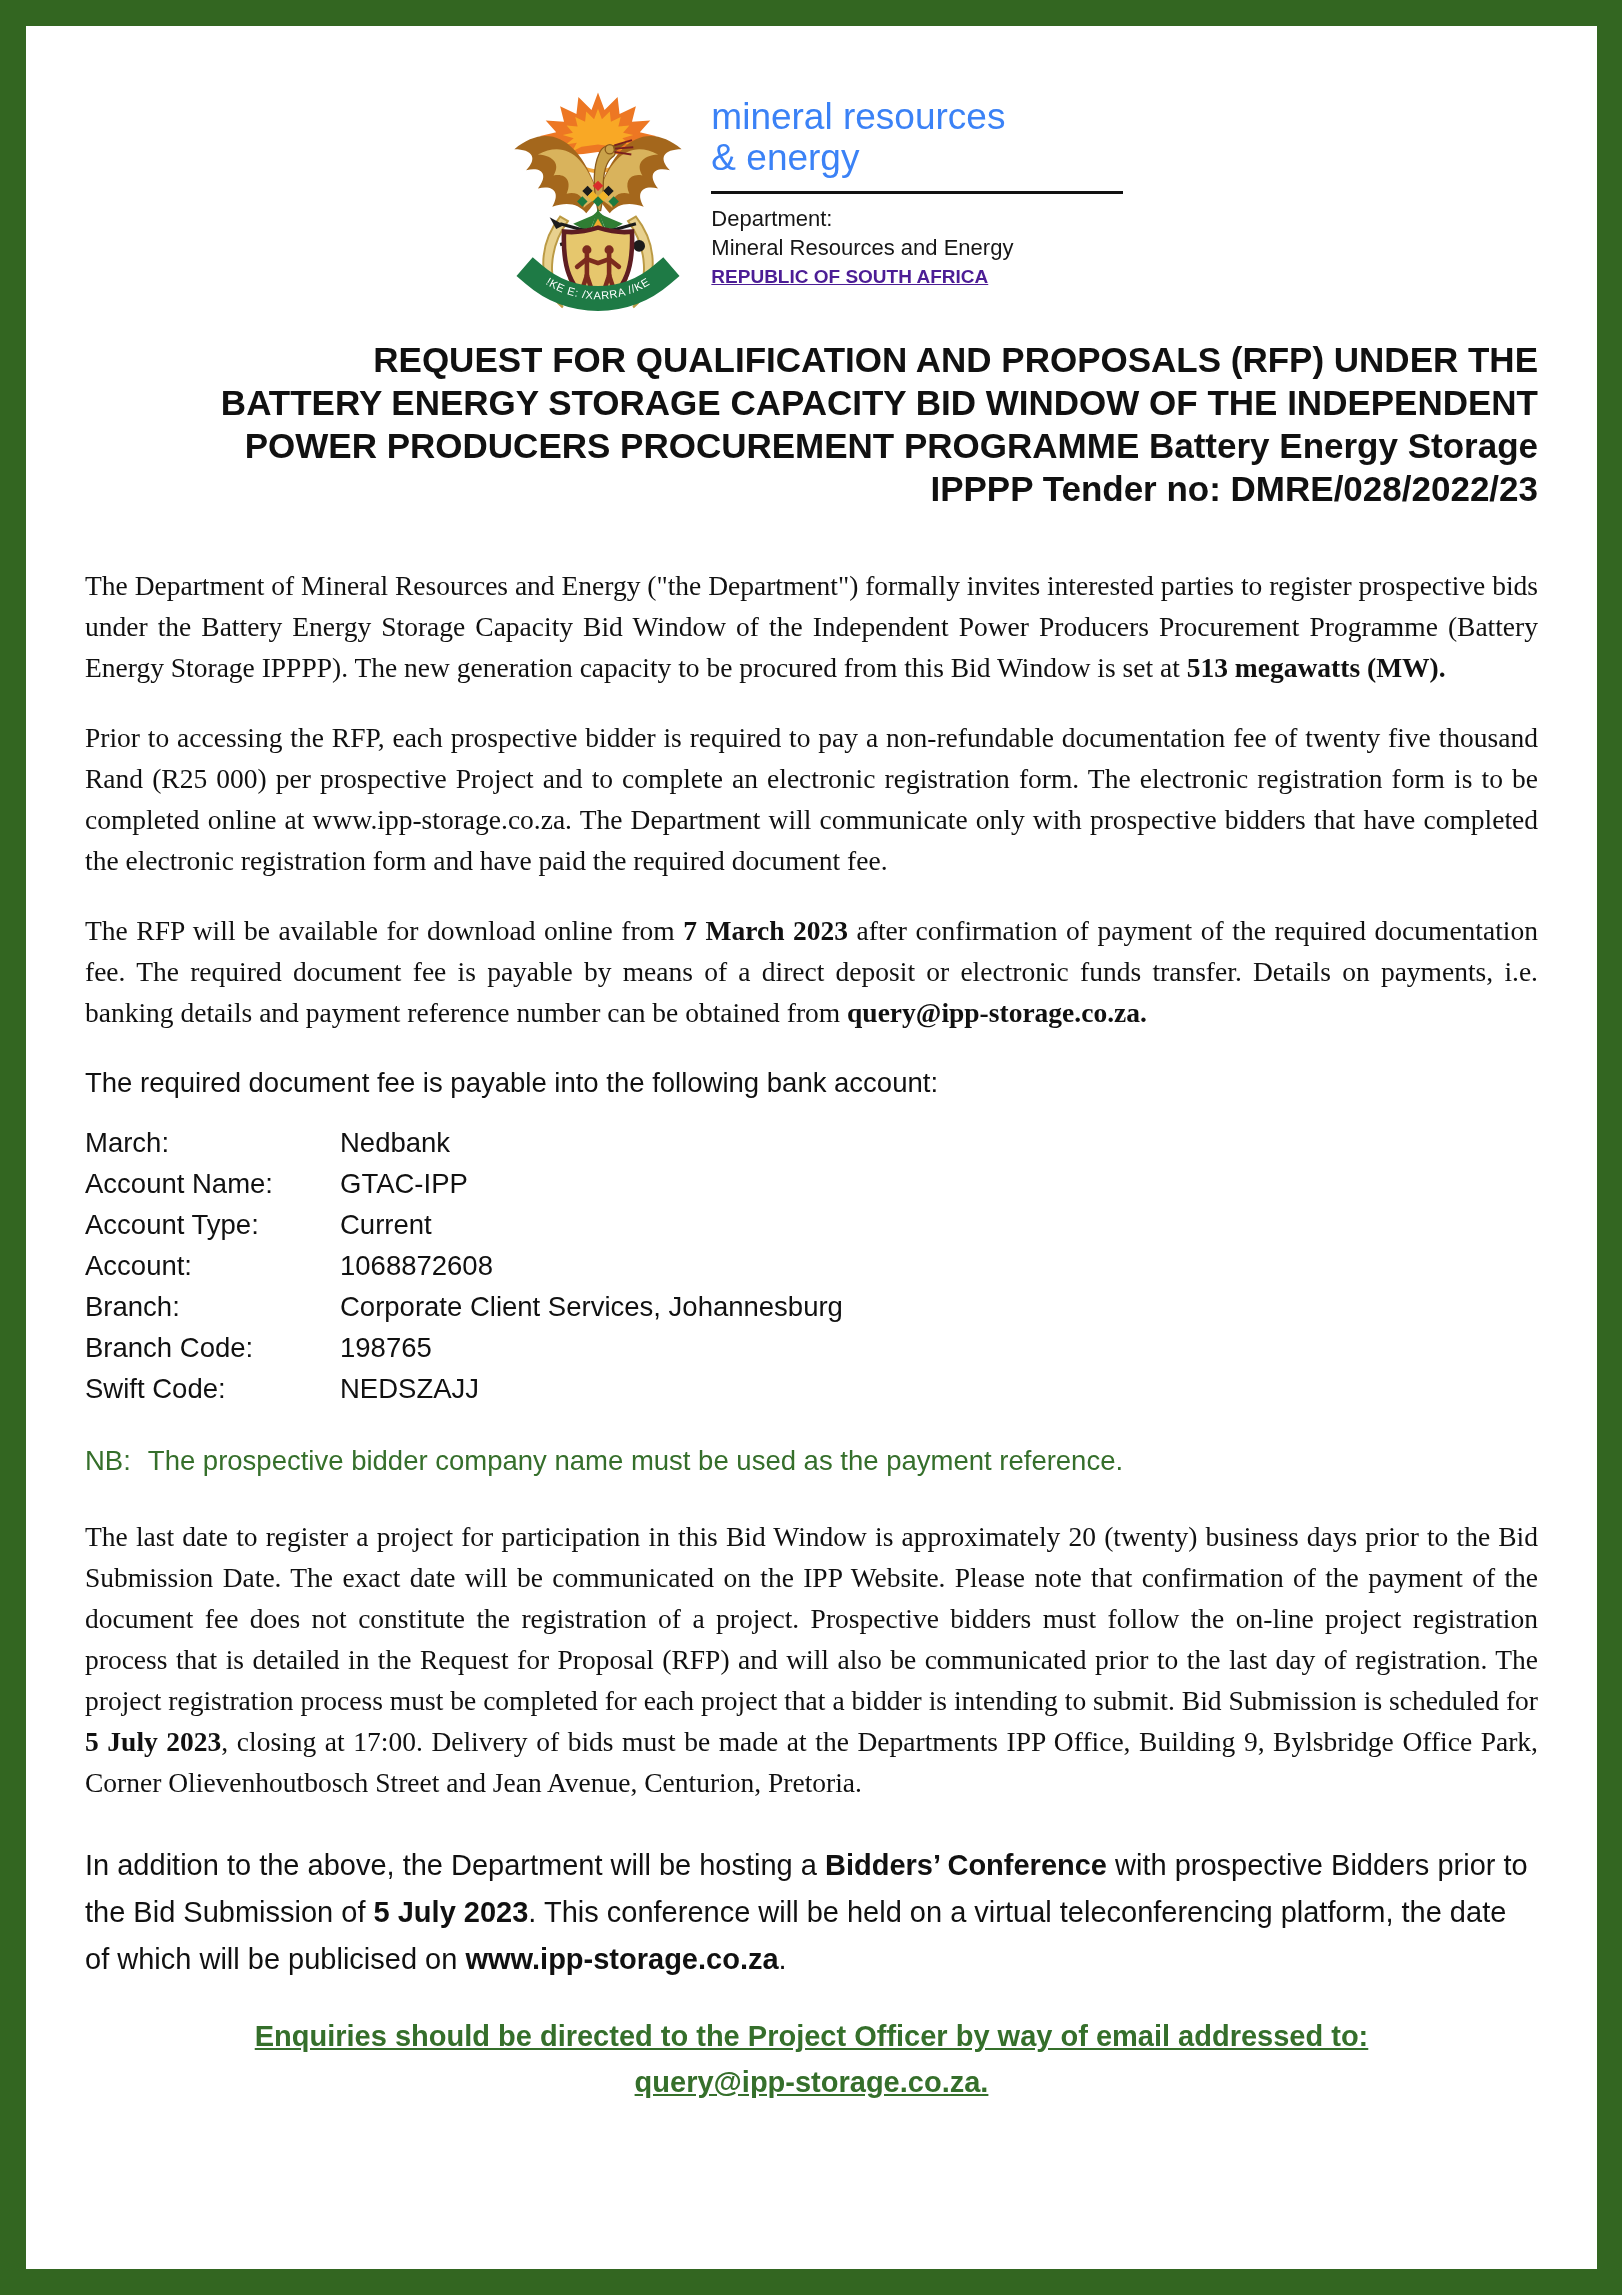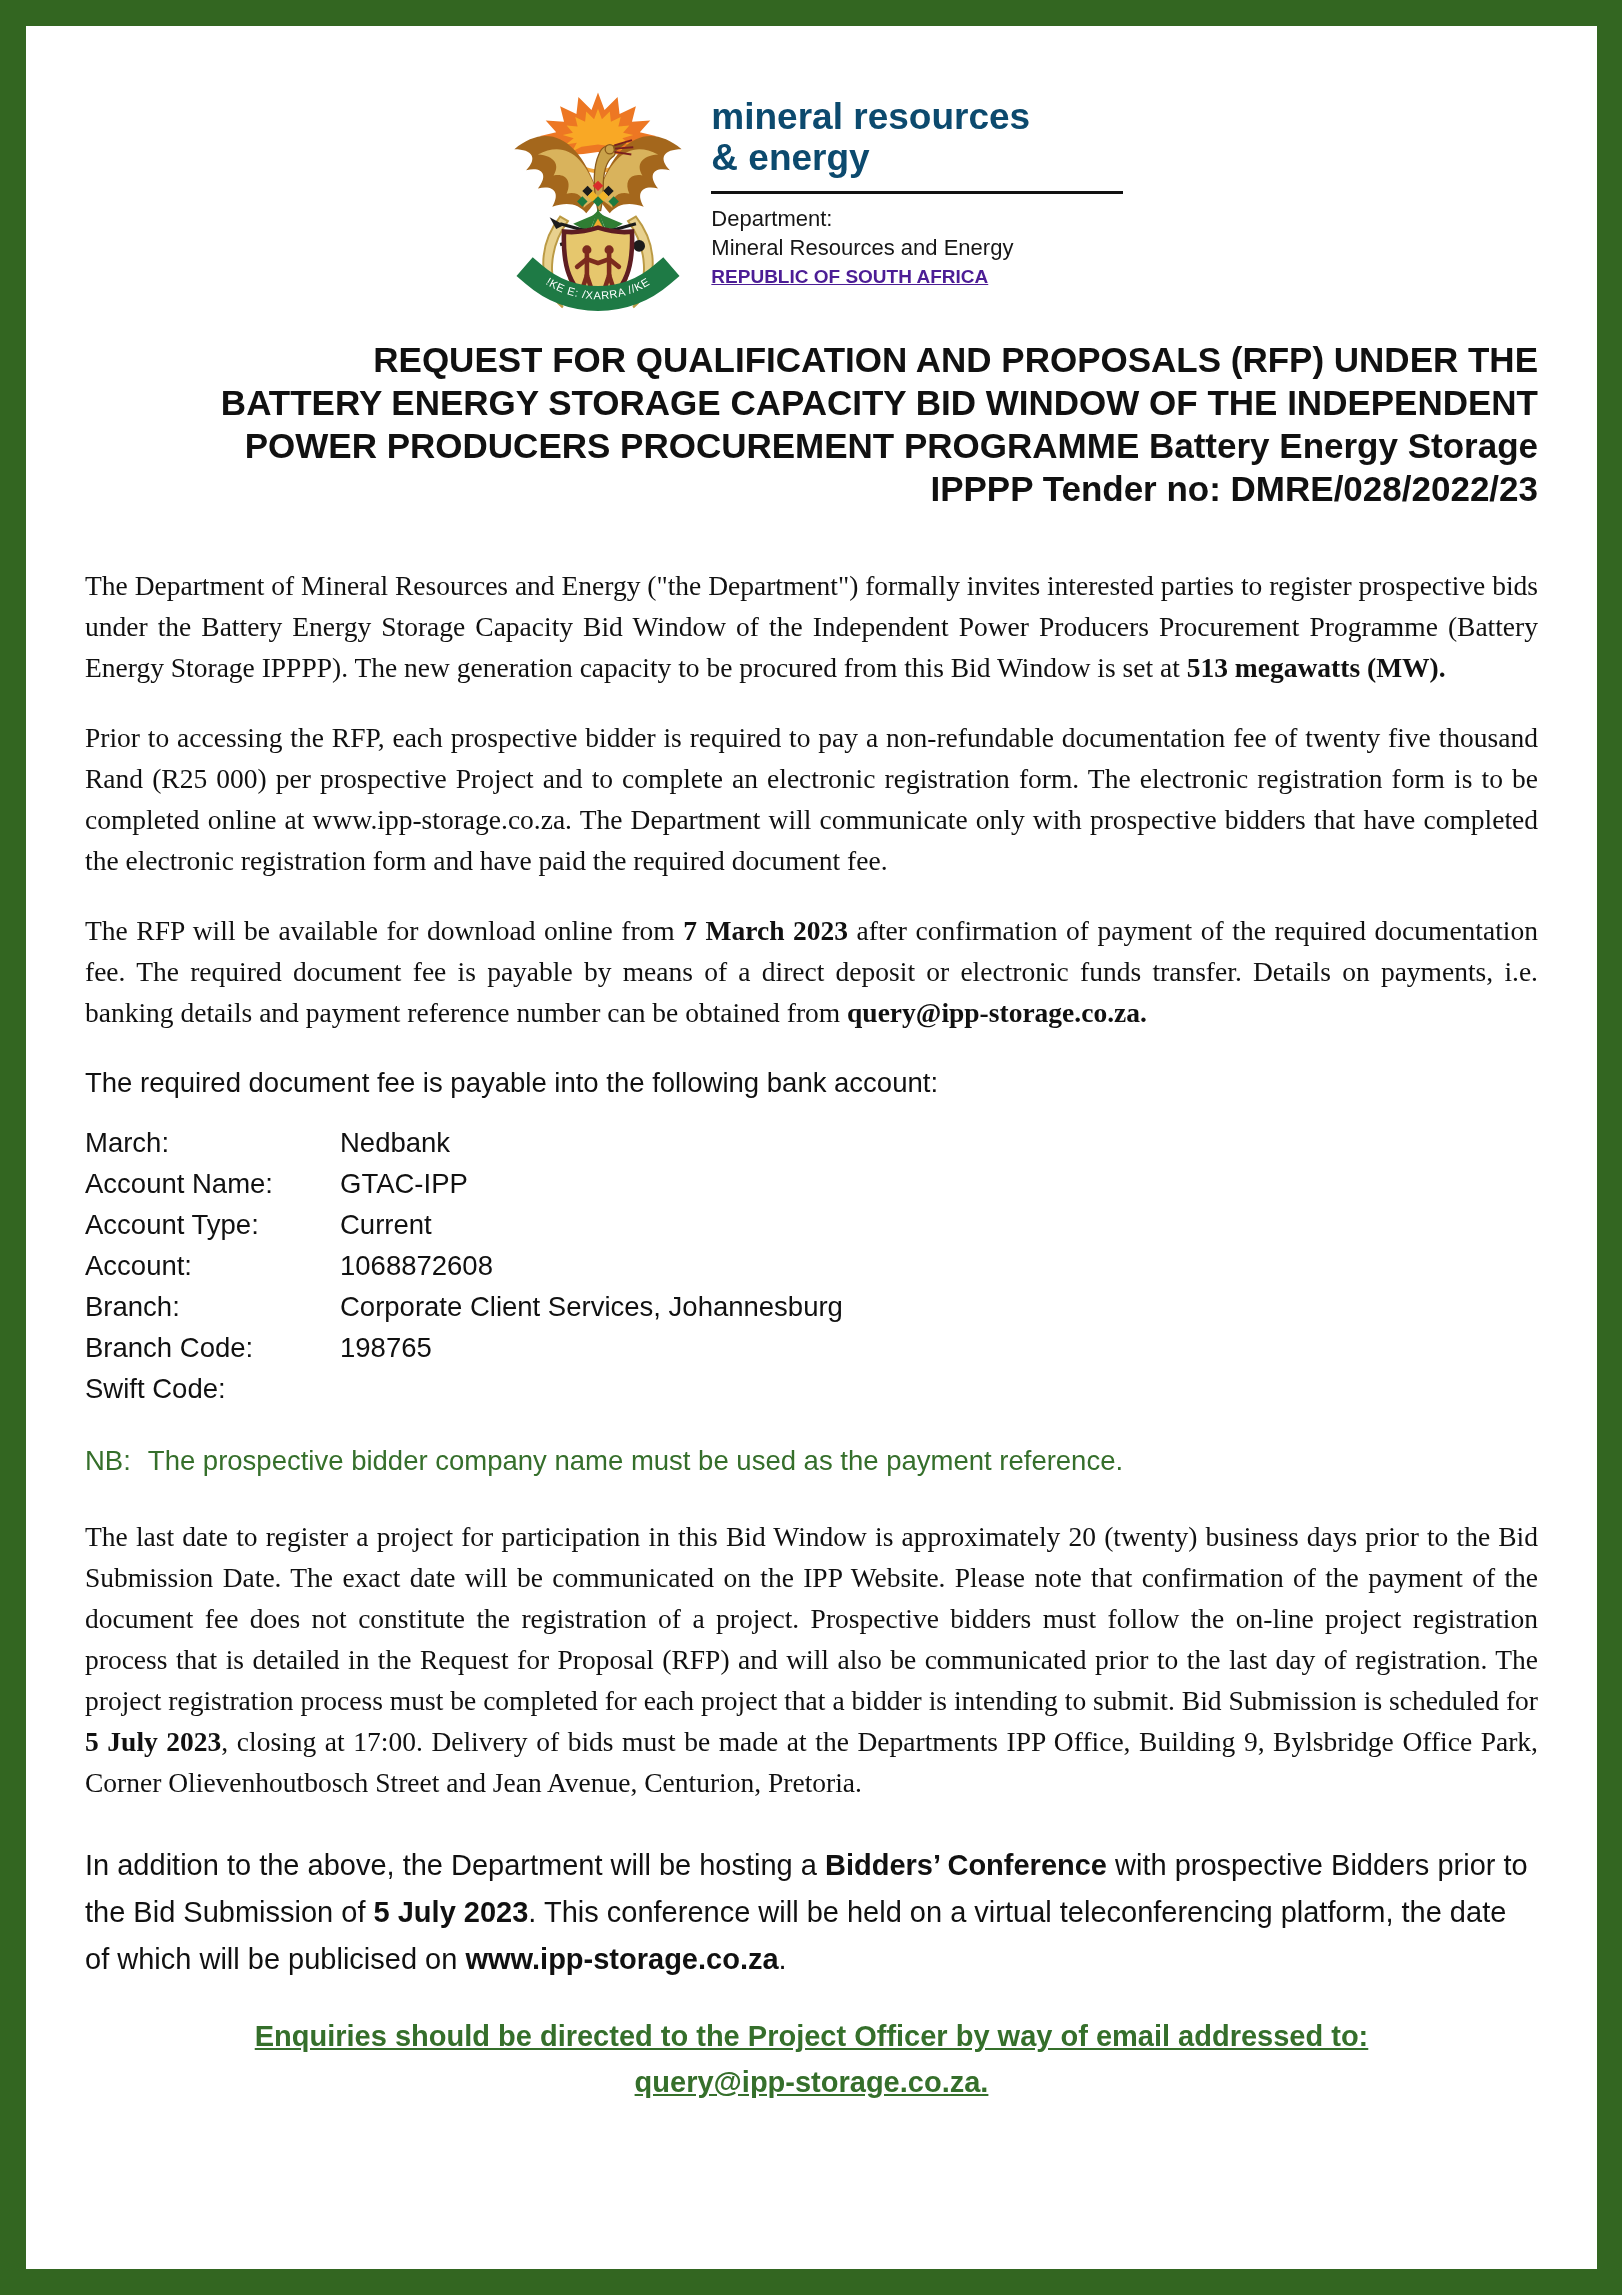--- a/index.html
+++ b/index.html
@@ -21,21 +21,21 @@
     padding: 63px 59px 0 59px;
   }
   
   .logo-row {
     display: flex; justify-content: center; align-items: flex-start;
     gap: 15.7px; margin: 0 auto;
   }
   .coat { width: 196px; height: 229px; flex: 0 0 auto; }
   .brand { padding-top: 6.5px; }
   .brand-green {
-    color: #0c4a6e; font-size: 37px; line-height: 41px; font-weight: 700;
+    color: #3b82f6; font-size: 37px; line-height: 41px; font-weight: 400;
     letter-spacing: 0px;
   }
   .brand-rule { width: 412px; height: 3.3px; background: #111111; margin: 13px 0 10.5px 0; }
   .dept-label, .dept-name { font-size: 22px; line-height: 29px; color: #161616; }
   .country { font-size: 19px; line-height: 30px; font-weight: bold; color: #4c1d95; text-decoration: underline; }
   
   .doc-title { margin: 20px auto 0 auto; text-align: right; }
   .doc-title .tline { font-size: 35px; line-height: 43px; font-weight: bold; white-space: nowrap; }
   
   main { display: block; margin-top: 55px; }
@@ -207,20 +207,21 @@
         <div class="bank-row">
           <span class="bank-label">Branch:</span>
           <span class="bank-value">Corporate Client Services, Johannesburg</span>
         </div>
         <div class="bank-row">
           <span class="bank-label">Branch Code:</span>
           <span class="bank-value">198765</span>
         </div>
         <div class="bank-row">
           <span class="bank-label">Swift Code:</span>
+          <span class="bank-value">NEDSZAJJ</span>
         </div>
       </div>
 
       <p class="nb"><span class="nb-label">NB:</span><span>The prospective bidder company name must be used as the payment reference.</span></p>
 
       <p class="just"><span>The last date to register a project for participation in this Bid Window is approximately 20 (twenty) business days prior to the Bid Submission Date. The exact date will be communicated on the IPP Website. Please note that confirmation of the payment of the document fee does not constitute the registration of a project. Prospective bidders must follow the on-line project registration process that is detailed in the Request for Proposal (RFP) and will also be communicated prior to the last day of registration. The project registration process must be completed for each project that a bidder is intending to submit. Bid Submission is scheduled for </span><strong>5 July 2023</strong><span>, closing at 17:00.  Delivery of bids must be made at the Departments IPP Office, Building 9, Bylsbridge Office Park, Corner Olievenhoutbosch Street and Jean Avenue, Centurion, Pretoria.</span></p>
 
       <p class="conf"><span>In addition to the above, the Department will be hosting a </span><strong>Bidders’ Conference</strong><span> with prospective Bidders prior to the Bid Submission of </span><strong>5 July 2023</strong><span>. This conference will be held on a virtual teleconferencing platform, the date of which will be publicised on </span><strong>www.ipp-storage.co.za</strong><span>.</span></p>
 
     </main>

